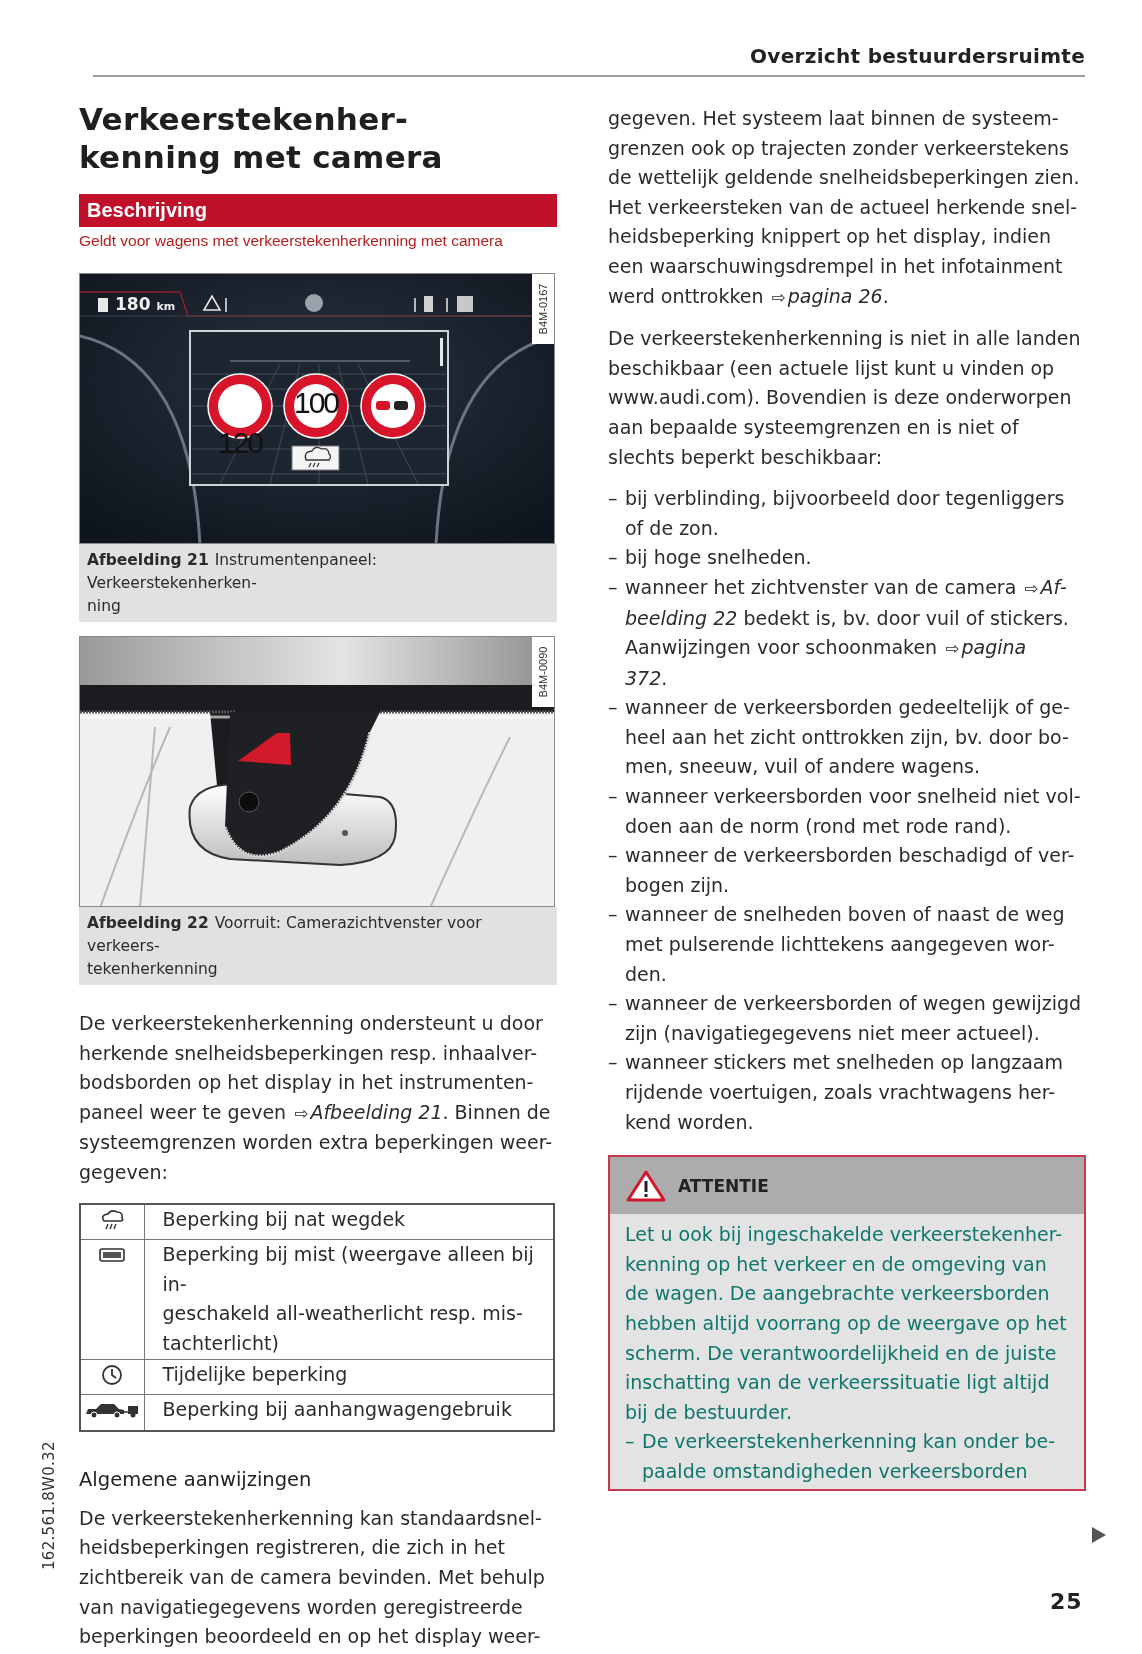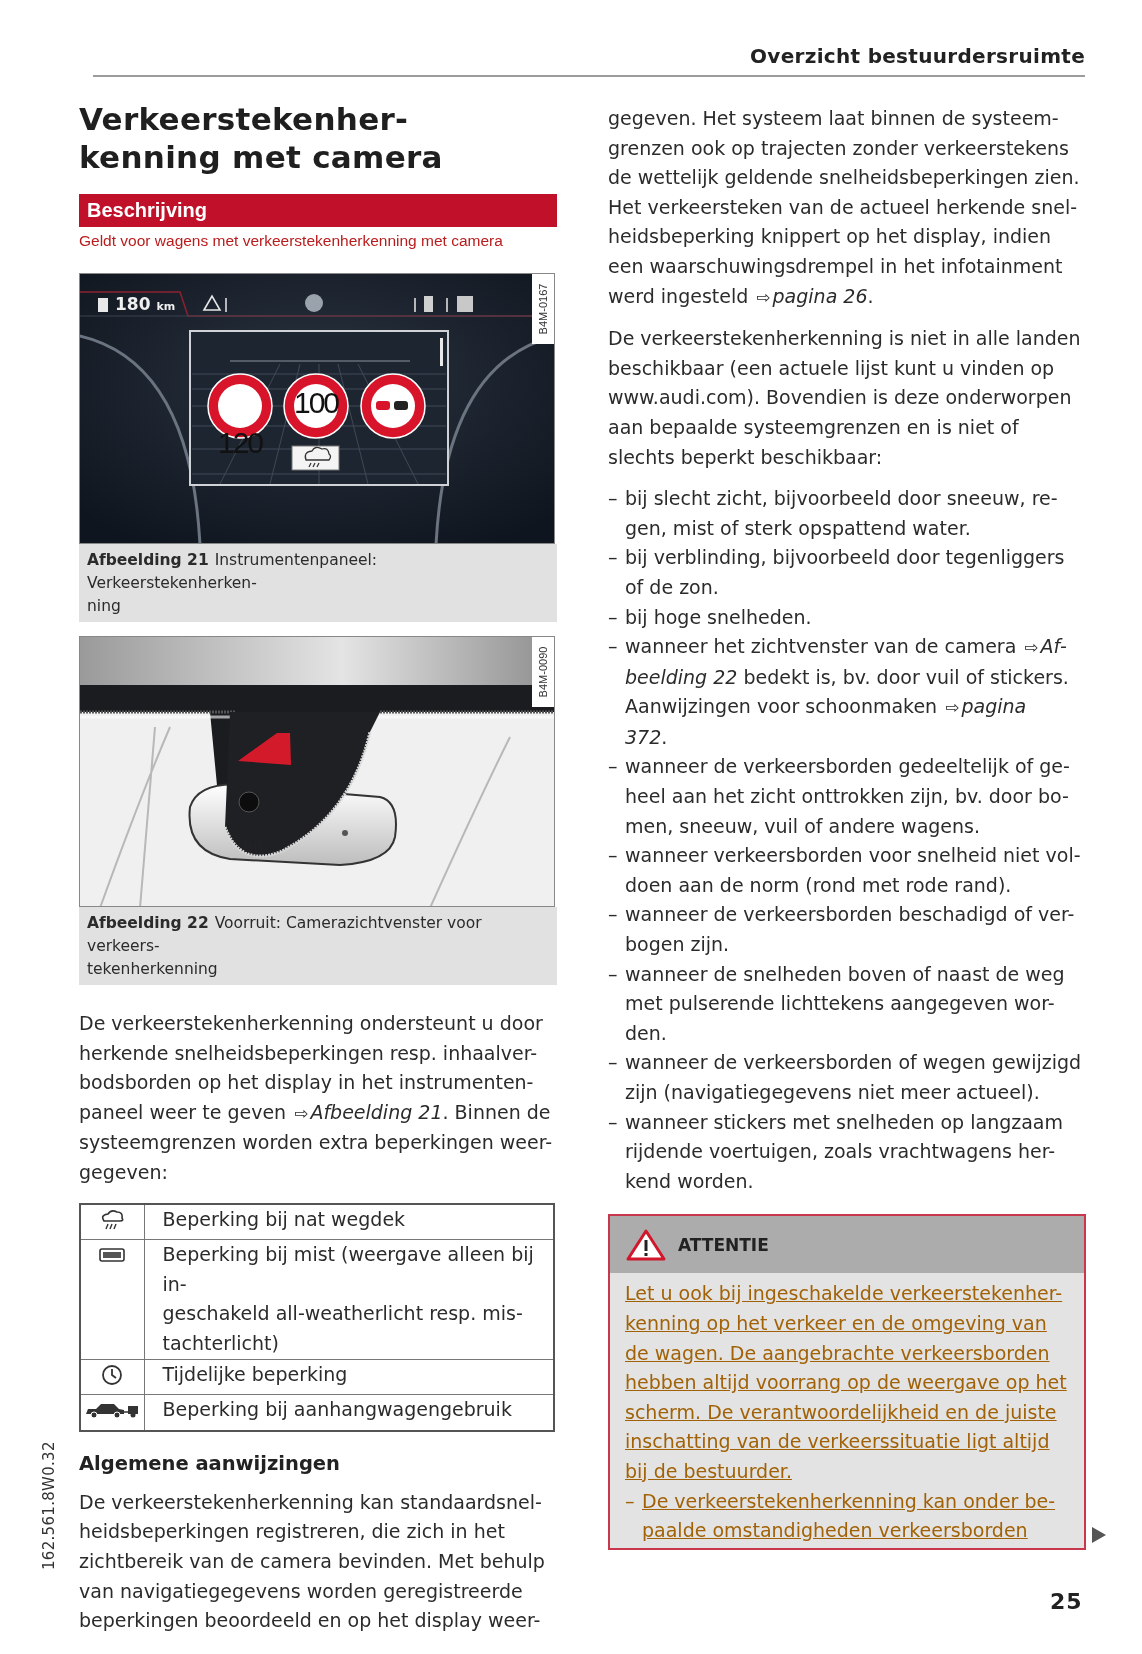--- a/index.html
+++ b/index.html
@@ -49,35 +49,35 @@
     .p { font-size: 19px; line-height: 29.6px; color: #2b2b2b; }
     .p i { font-style: italic; }
     .arrow { font-size: 17px; margin: 0 2px; }
 
     .sym-table { margin-top: 15px; width: 476px; border-collapse: collapse; border: 2px solid #555; }
     .sym-table td { border-top: 1px solid #777; vertical-align: top; font-size: 19px; line-height: 29.6px; color: #2b2b2b; }
     .sym-table td.ic { width: 64px; border-right: 1px solid #777; text-align: center; vertical-align: top; padding-top: 4px; }
     .sym-table td.tx { padding-left: 18px; padding-right: 4px; }
     .sym-table tr:first-child td { border-top: none; }
 
-    .subhead { font-weight: bold; font-size: 19.5px; margin-top: 18px; line-height: 28px; color: #222; }
+    .subhead { font-weight: normal; font-size: 19.5px; margin-top: 34px; line-height: 28px; color: #222; }
 
     .list { list-style: none; }
     .list li { position: relative; padding-left: 17px; font-size: 19px; line-height: 29.6px; }
     .list li::before { content: "\2013"; position: absolute; left: 0; top: 0; }
 
     .warning {
       margin-top: 18px; width: 478px; border: 2px solid #c8384d; background: #e3e3e3;
     }
     .warning-head {
       height: 57px; background: #acacac; display: flex; align-items: center; padding-left: 16px;
       font-weight: bold; font-size: 17px; color: #222;
     }
     .warning-head svg { margin-right: 12px; }
-    .warning-body { padding: 6px 10px 2px 15px; font-size: 19px; line-height: 29.6px; color: #a16207; text-decoration: underline; }
+    .warning-body { padding: 6px 10px 2px 15px; font-size: 19px; line-height: 29.6px; color: #0f766e; }
 
     .continue-arrow { position: absolute; left: 1092px; top: 1527px; width: 0; height: 0;
       border-top: 8px solid transparent; border-bottom: 8px solid transparent; border-left: 14px solid #555; }
     .page-number { position: absolute; left: 1050px; top: 1589px; font-weight: bold; font-size: 22px; color: #222; letter-spacing: 1px; }
   </style>
 </head>
 <body>
 
 <div class="running-head">Overzicht bestuurdersruimte</div>
 <div class="head-rule"></div>
@@ -293,37 +293,33 @@
 
 <div class="col-right" style="top:104px;">
   <div class="p">
     <div>gegeven. Het systeem laat binnen de systeem-</div>
     <div>grenzen ook op trajecten zonder verkeerstekens</div>
     <div>de wettelijk geldende snelheidsbeperkingen zien.</div>
     <div>Het verkeersteken van de actueel herkende snel-</div>
     <div>heidsbeperking knippert op het display, indien</div>
     <div>een waarschuwingsdrempel in het infotainment</div>
     <div>
-      <span>werd ingesteld </span><span class="arrow">⇨</span><i>pagina 26</i><span>.</span>
+      <span>werd onttrokken </span><span class="arrow">⇨</span><i>pagina 26</i><span>.</span>
     </div>
   </div>
 
   <div class="p" style="margin-top:12px;">
     <div>De verkeerstekenherkenning is niet in alle landen</div>
     <div>beschikbaar (een actuele lijst kunt u vinden op</div>
     <div>www.audi.com). Bovendien is deze onderworpen</div>
     <div>aan bepaalde systeemgrenzen en is niet of</div>
     <div>slechts beperkt beschikbaar:</div>
   </div>
 
   <ul class="list" style="margin-top:12px;">
-    <li>
-        <div>bij slecht zicht, bijvoorbeeld door sneeuw, re-</div>
-        <div>gen, mist of sterk opspattend water.</div>
-      </li>
     <li>
         <div>bij verblinding, bijvoorbeeld door tegenliggers</div>
         <div>of de zon.</div>
       </li>
     <li>
         <div>bij hoge snelheden.</div>
       </li>
     <li>
       <div><span>wanneer het zichtvenster van de camera </span><span class="arrow">⇨</span><i>Af-</i></div>
       <div><i>beelding 22</i><span> bedekt is, bv. door vuil of stickers.</span></div>

